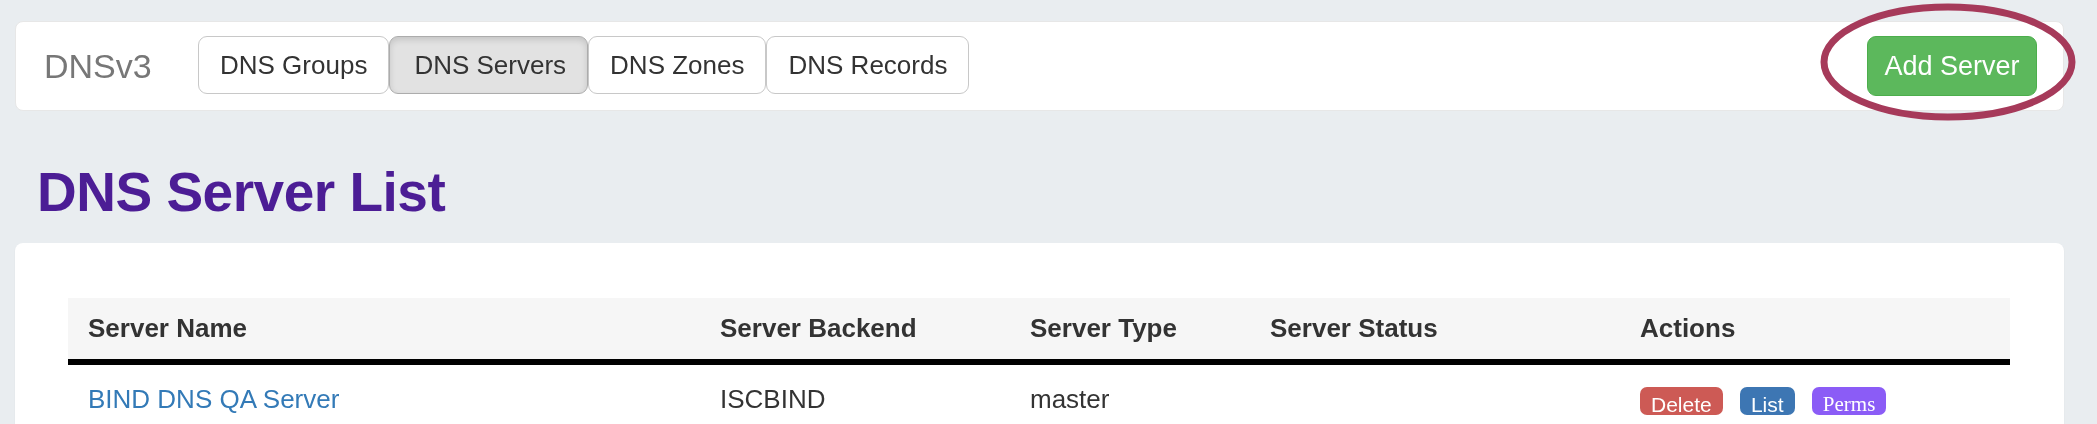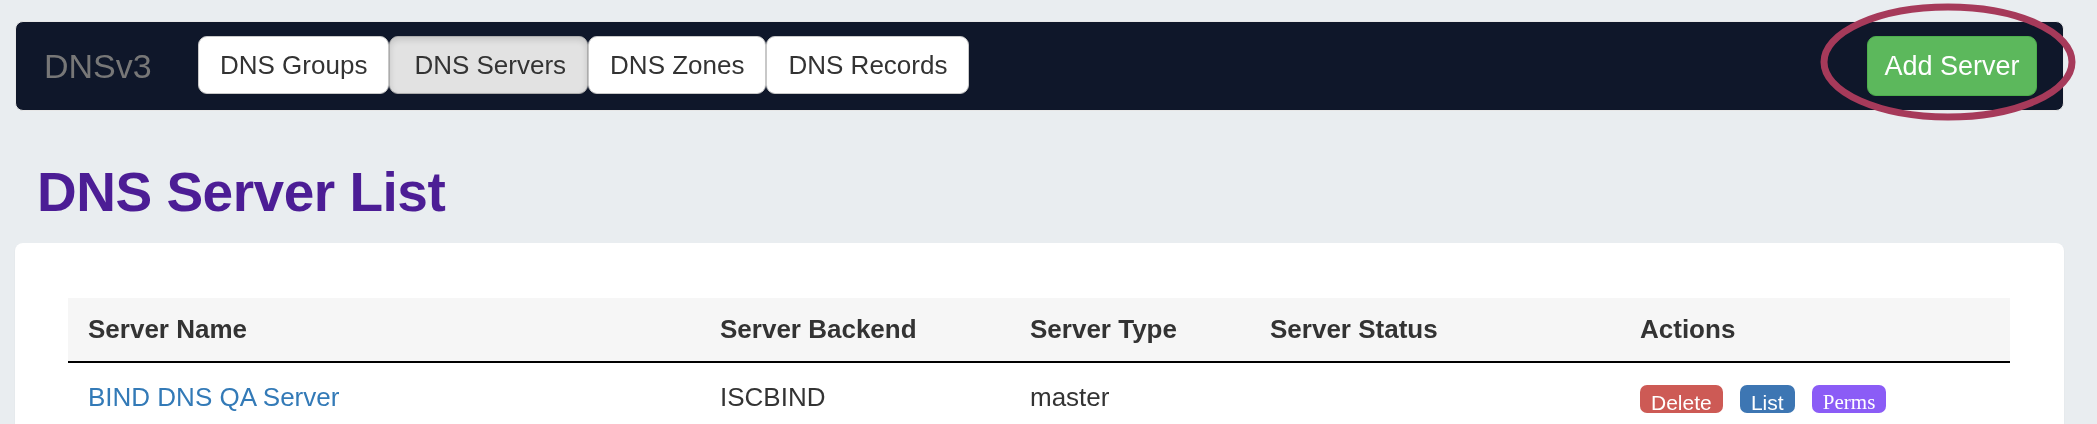--- a/index.html
+++ b/index.html
@@ -10,21 +10,21 @@
     background: #e9edf0;
     font-family: "Liberation Sans", "DejaVu Sans", sans-serif;
     color: #333;
   }
 
   
   .navbar {
     position: absolute;
     left: 15px; top: 21px;
     width: 2049px; height: 90px;
-    background: #0f172a;
+    background: #ffffff;
     border: 1px solid #e7e7e7;
     border-radius: 8px;
     display: flex;
     align-items: center;
   }
   .brand {
     margin-left: 28px;
     font-size: 34px;
     color: #777;
     text-decoration: none;
@@ -101,21 +101,21 @@
   .server-table {
     position: absolute;
     left: 53px; top: 55px;
     width: 1942px;
     border-collapse: collapse;
     table-layout: fixed;
   }
   .server-table th {
     height: 64px;
     background: #f6f6f6;
-    border-bottom: 2px solid #000000;
+    border-bottom: 6px solid #000000;
     text-align: left;
     vertical-align: middle;
     padding-left: 20px;
     font-size: 26px;
     font-weight: bold;
     color: #333;
     white-space: nowrap;
   }
   .server-table td {
     padding: 19px 0 14px 20px;

